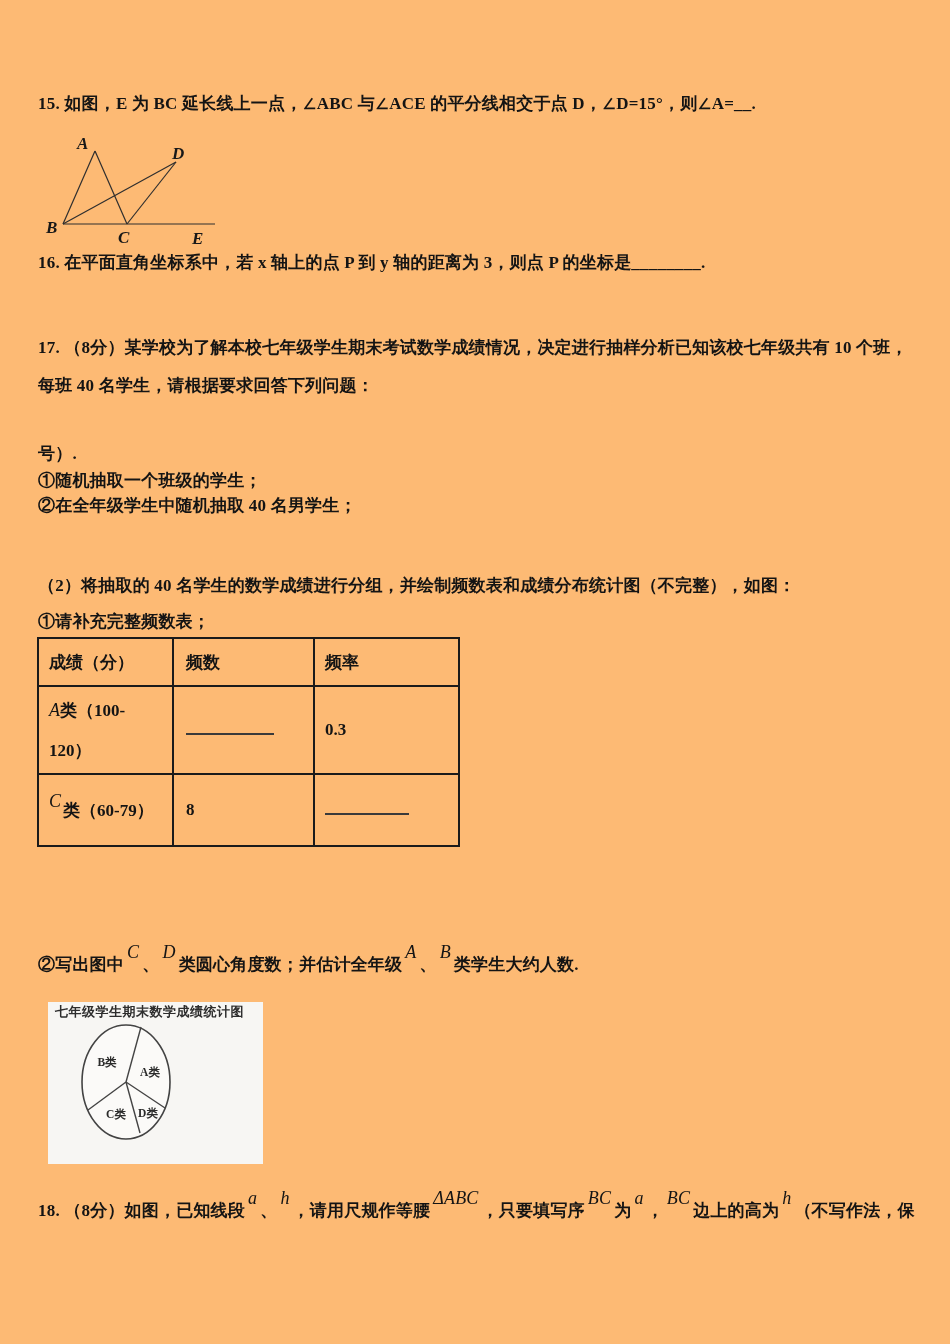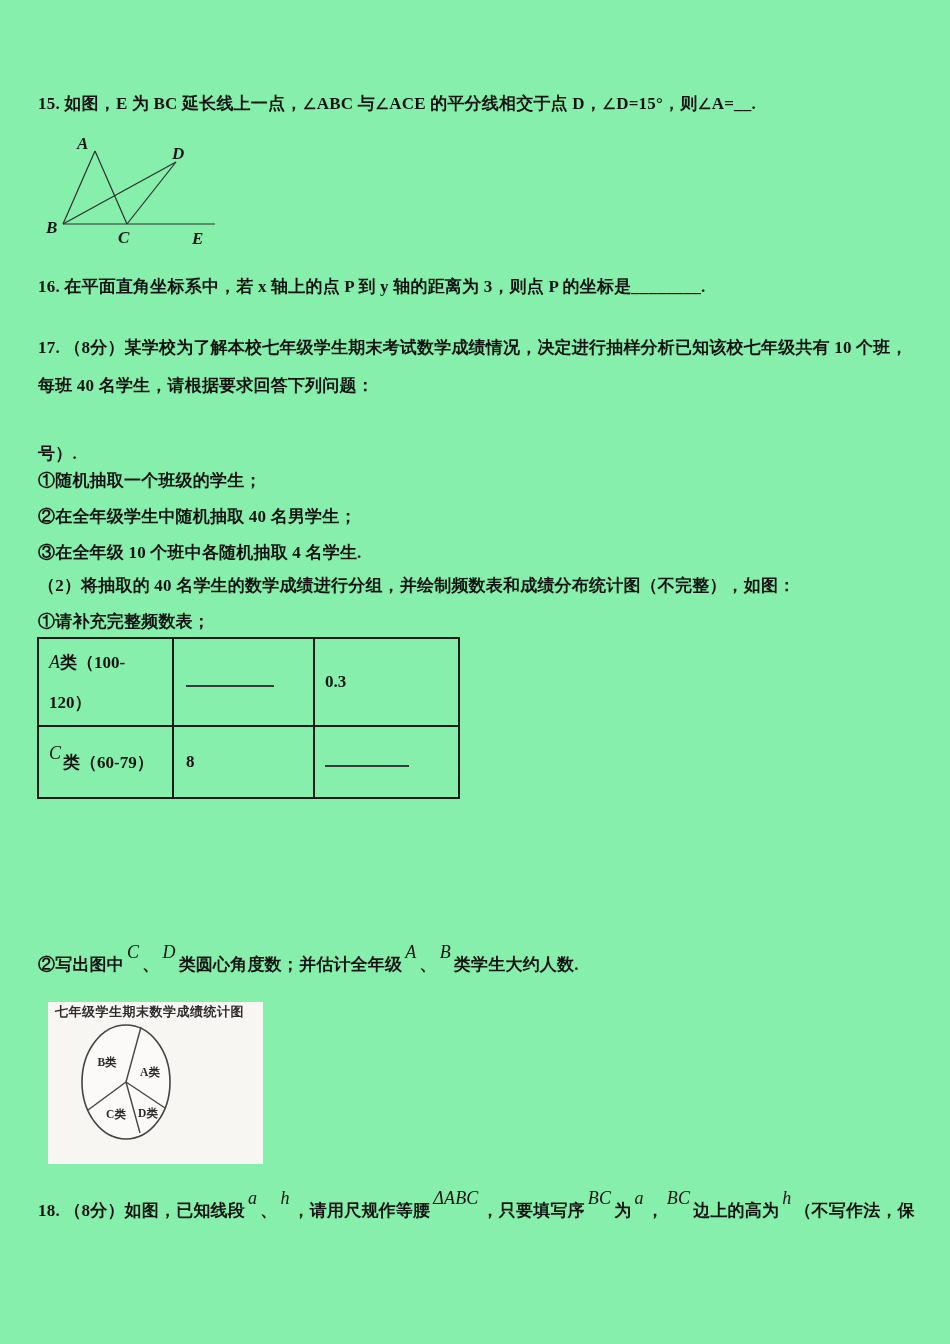--- a/index.html
+++ b/index.html
@@ -1,20 +1,20 @@
 <!DOCTYPE html>
 <html><head>
 <meta charset="utf-8">
 <style>
   html,body{margin:0;padding:0;background:#ffffff;}
   .page{
     position:relative;
     width:950px;
     height:1344px;
-    background:#86efac;
+    background:#fdba74;
     font-family:"Liberation Serif", serif;
     font-weight:700;
     color:#141414;
     font-size:17px;
     overflow:hidden;
   }
   .line{
     position:absolute;
     left:38px;
     line-height:22px;
@@ -81,39 +81,43 @@
     <line x1="63" y1="224" x2="176" y2="162" stroke="#2e2e2e" stroke-width="1.2"></line>
     <line x1="127" y1="224" x2="176" y2="162" stroke="#2e2e2e" stroke-width="1.2"></line>
     <line x1="63" y1="224" x2="215" y2="224" stroke="#2e2e2e" stroke-width="1.2"></line>
     <text x="77" y="149" class="figLabel">A</text>
     <text x="46" y="233" class="figLabel">B</text>
     <text x="118" y="243" class="figLabel">C</text>
     <text x="172" y="159" class="figLabel">D</text>
     <text x="192" y="244" class="figLabel">E</text>
   </svg>
 
-  <div class="line" style="top:276px">16. 在平面直角坐标系中，若 x 轴上的点 P 到 y 轴的距离为 3，则点 P 的坐标是________.</div>
+  <div class="line" style="top:252px">16. 在平面直角坐标系中，若 x 轴上的点 P 到 y 轴的距离为 3，则点 P 的坐标是________.</div>
 
 
   <div class="line" style="top:337px">17. （8分）某学校为了解本校七年级学生期末考试数学成绩情况，决定进行抽样分析已知该校七年级共有 10 个班，</div>
   <div class="line" style="top:375px">每班 40 名学生，请根据要求回答下列问题：</div>
   <div class="line" style="top:443px">号）.</div>
   <div class="line" style="top:470px">①随机抽取一个班级的学生；</div>
-  <div class="line" style="top:506px">②在全年级学生中随机抽取 40 名男学生；</div>
-  <div class="line" style="top:542px">③在全年级 10 个班中各随机抽取 4 名学生.</div>
+  <div class="line" style="top:495px">②在全年级学生中随机抽取 40 名男学生；</div>
   <div class="line" style="top:575px">（2）将抽取的 40 名学生的数学成绩进行分组，并绘制频数表和成绩分布统计图（不完整），如图：</div>
   <div class="line" style="top:611px">①请补充完整频数表；</div>
 
   <table class="ftable">
     <colgroup>
         <col style="width:135px">
         <col style="width:141px">
         <col style="width:145px">
       </colgroup>
     <tbody>
+        <tr class="rowHead">
+      <td>成绩（分）</td>
+      <td style="padding-left:12px">频数</td>
+      <td>频率</td>
+    </tr>
     <tr class="rowA">
       <td class="twoLine"><span class="math">A</span><span>类（100-</span><br><span>120）</span></td>
       <td style="padding-left:12px"><span class="blank b88"></span></td>
       <td>0.3</td>
     </tr>
     <tr class="rowC">
       <td><span class="math supC">C</span><span>类（60-79）</span></td>
       <td style="padding-left:12px">8</td>
       <td><span class="blank b84"></span></td>
     </tr>

